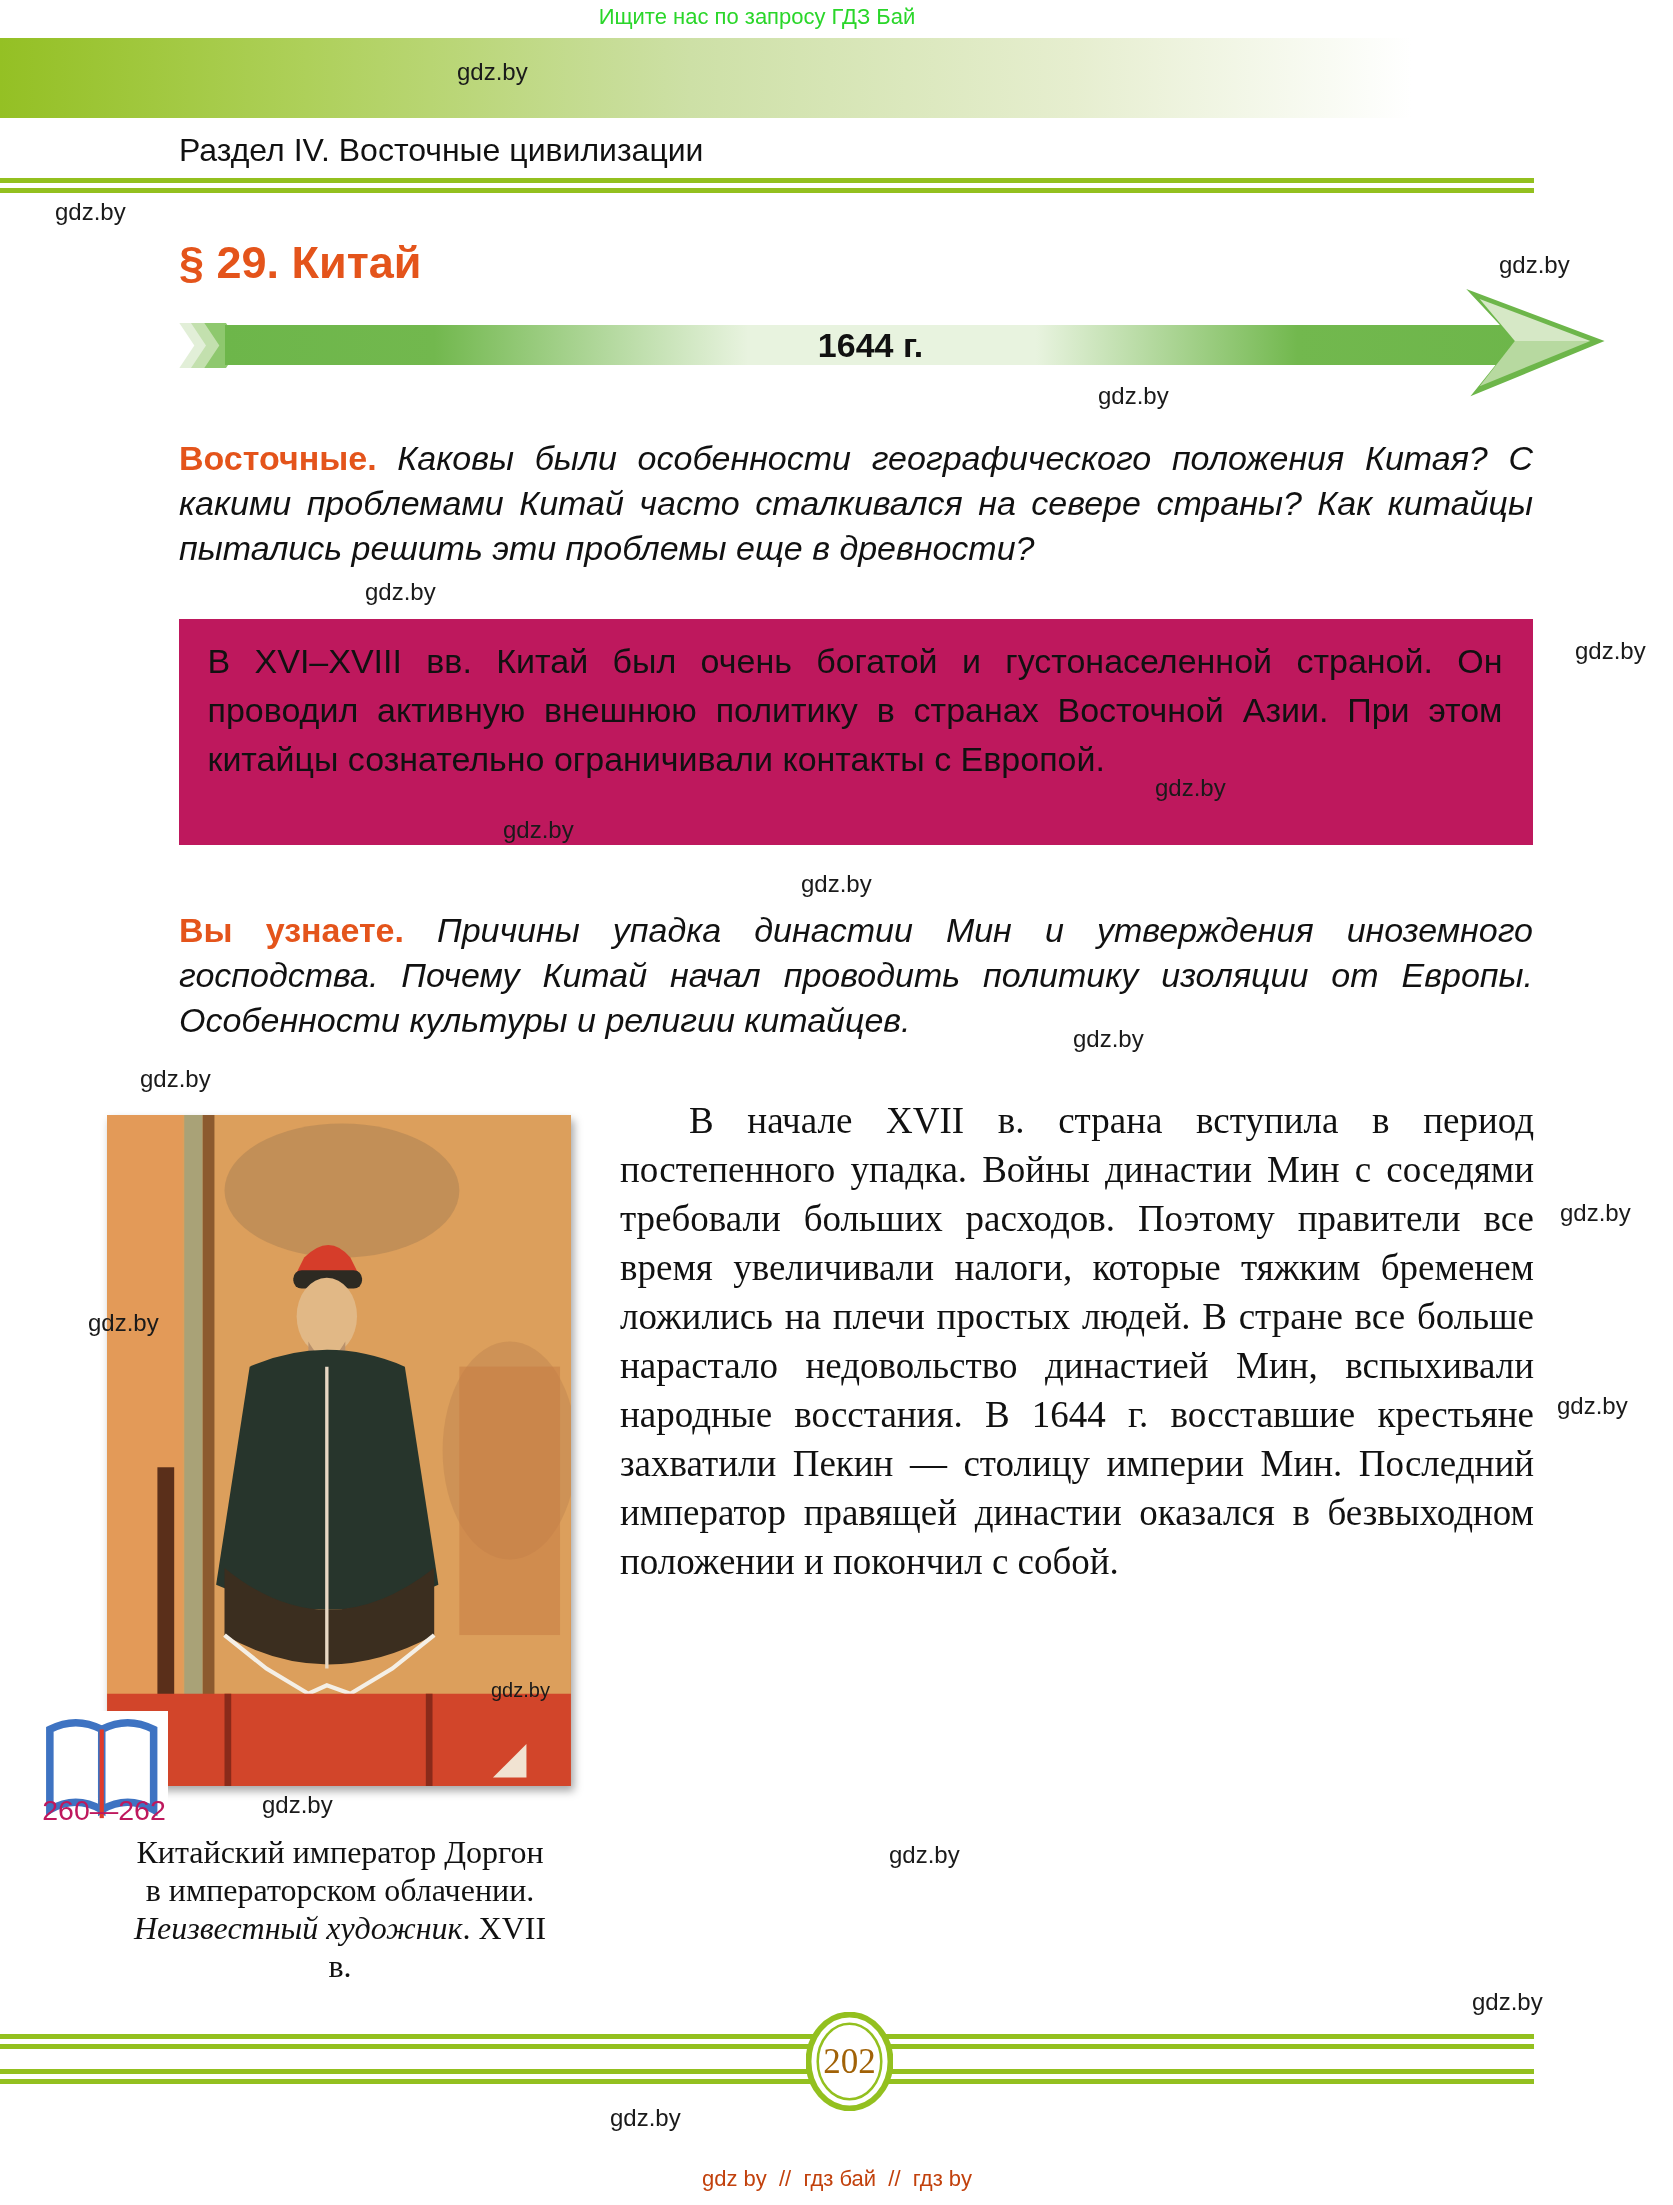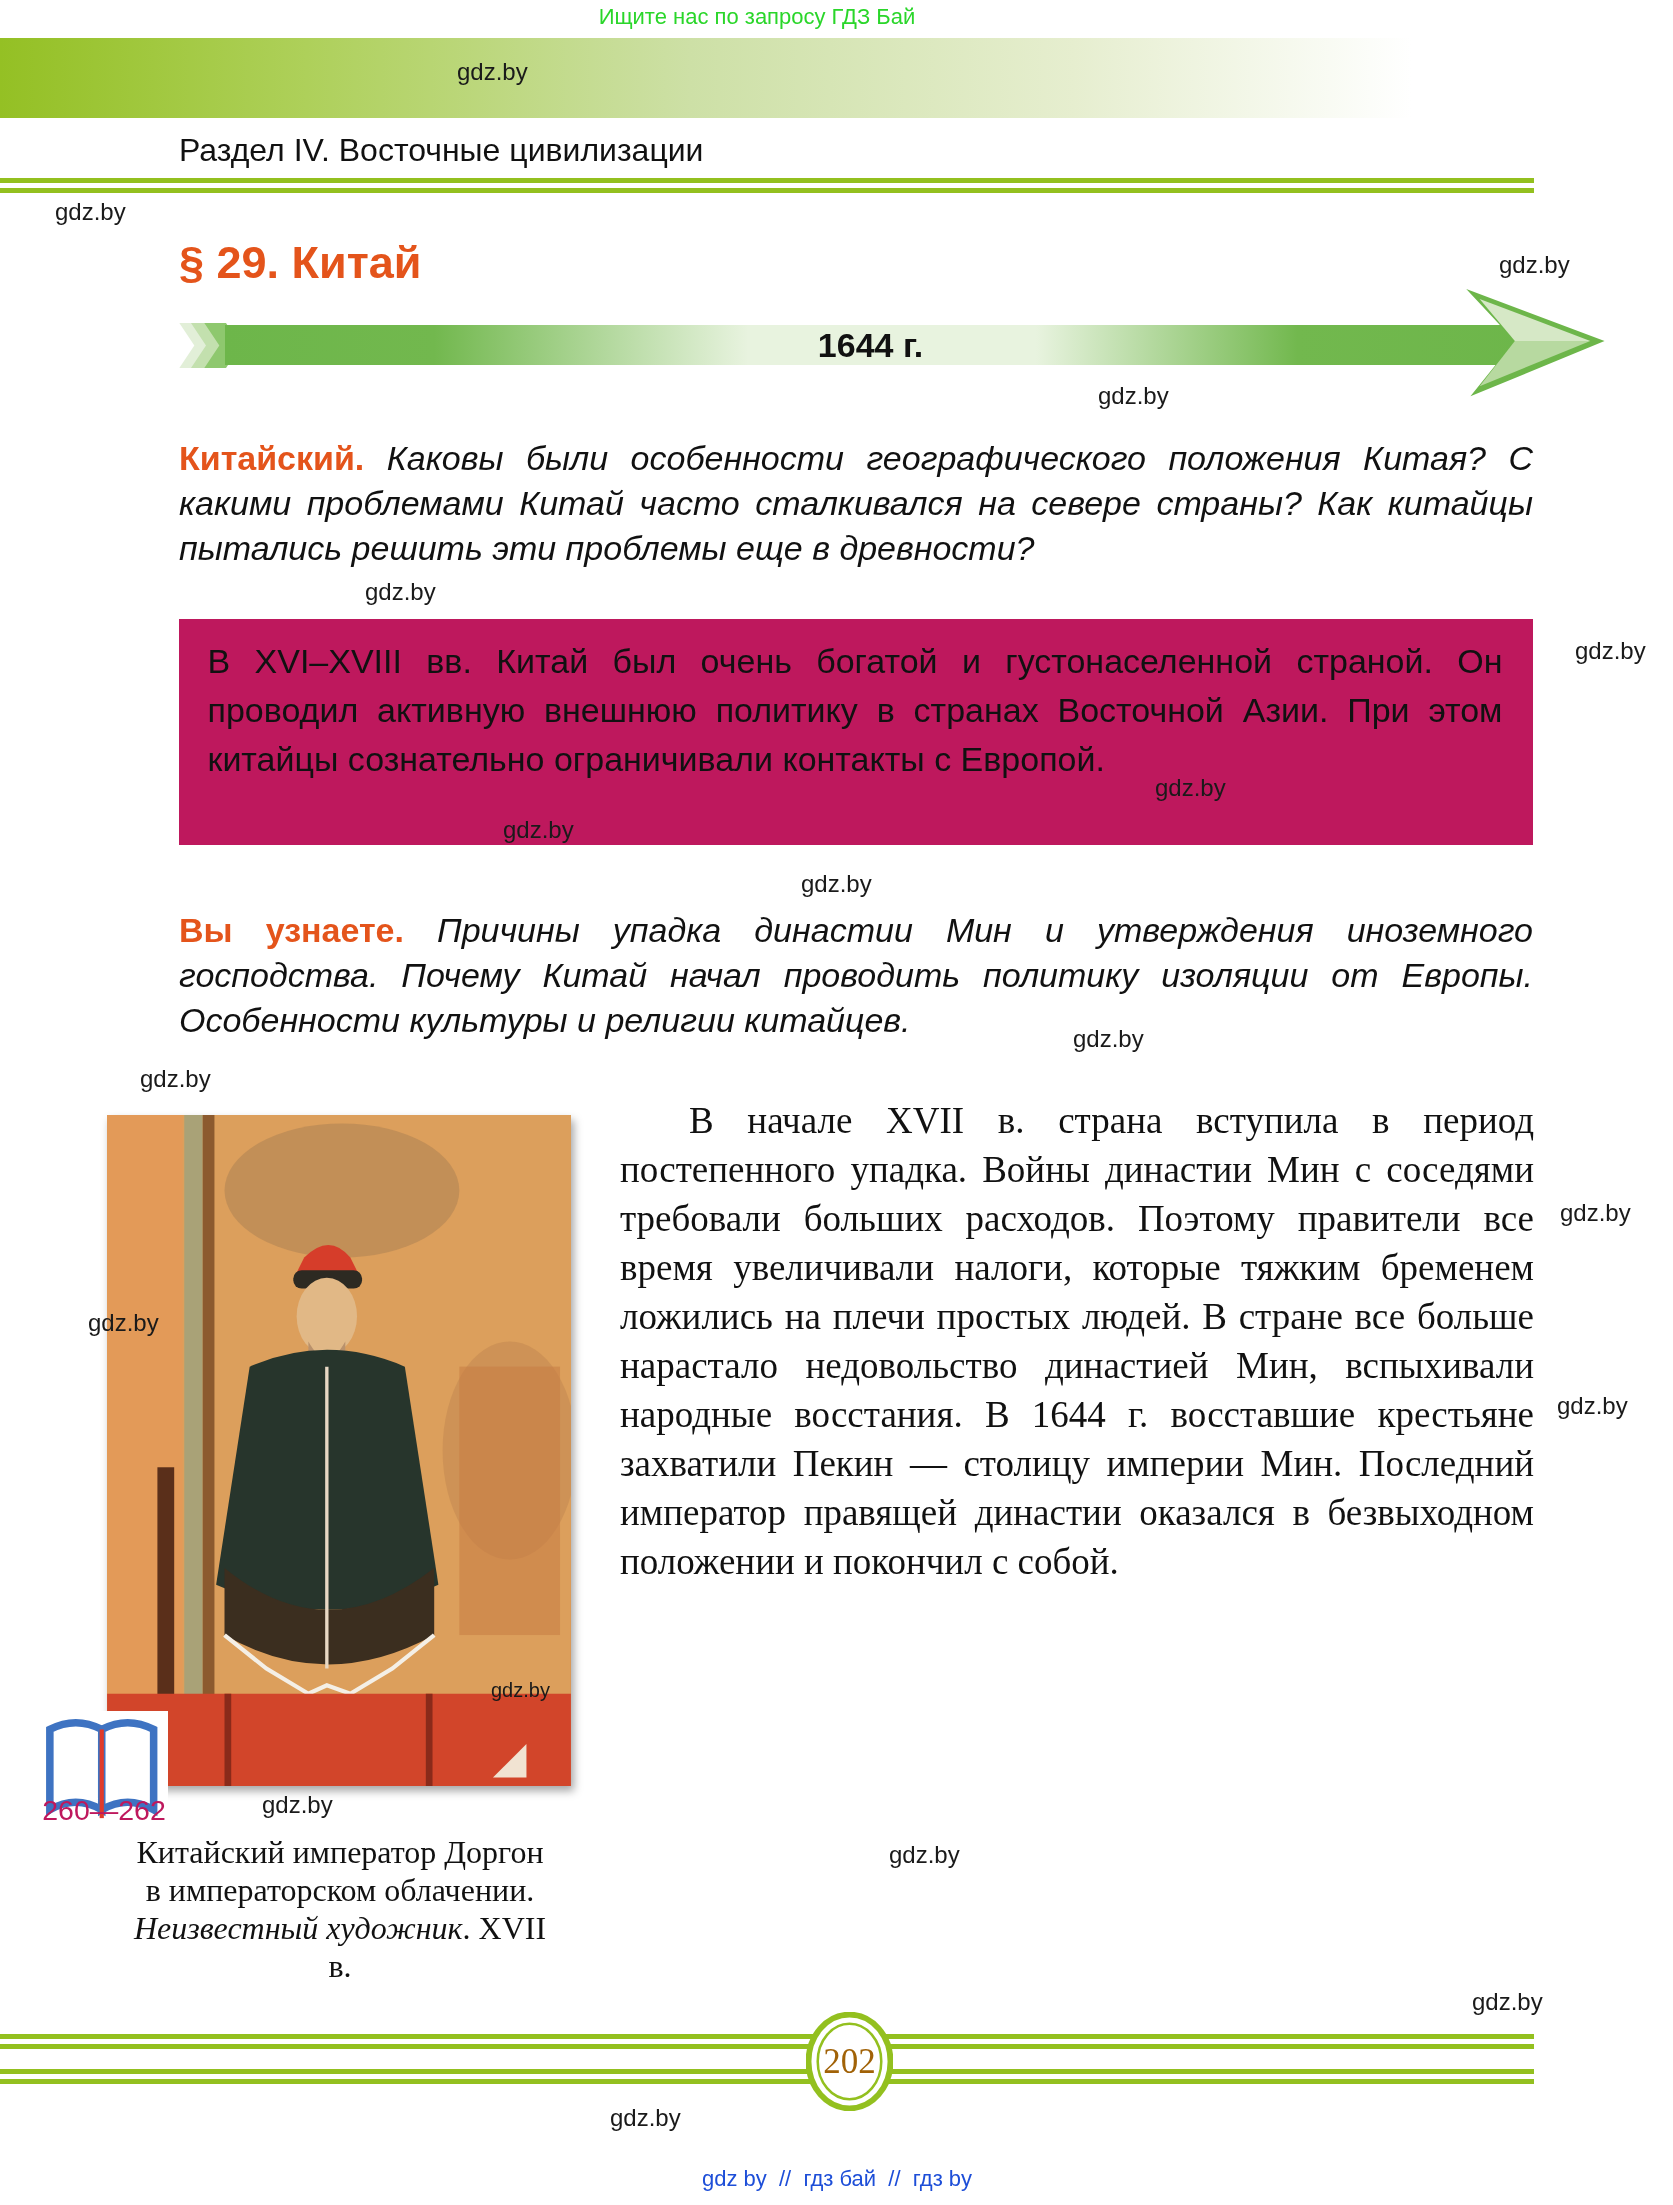--- a/index.html
+++ b/index.html
@@ -52,21 +52,21 @@
   .caption i { font-style: italic; margin-top: 29px; }
 
   .body-text { left: 620px; top: 1096px; width: 914px;
     font-family: "Liberation Serif", serif; font-size: 37px; line-height: 49px; color: #111; }
   .body-text p { margin: 0; text-align: justify; text-indent: 69px; }
   .body-text .subhead { color: #e4541b; font-weight: bold; }
 
   .footer-rules { left: 0; top: 2029px; width: 1534px; height: 67px; }
   .page-circle { left: 806px; top: 2012px; width: 87px; height: 99px; }
 
-  .bottom-links { left: 0; top: 2166px; width: 1674px; text-align: center; font-size: 22px; color: #1d4ed8; }
+  .bottom-links { left: 0; top: 2166px; width: 1674px; text-align: center; font-size: 22px; color: #c2410c; }
 </style>
 </head>
 <body>
 
 <div class="abs top-banner">
   <span>Ищите нас по запросу ГДЗ Бай</span>
 </div>
 
 <div class="abs header-band"></div>
 <div class="wm" style="left:457px;top:60px;">gdz.by</div>
@@ -91,21 +91,21 @@
   <div class="tl-label">1644 г.</div>
   <svg class="abs" style="left:1287px;top:0px;" width="143" height="109" viewBox="0 0 170 130">
     <polygon points="0,0 165,62 5,128 58,62" fill="#6db64a"></polygon>
     <polygon points="16,12 148,62 58,62" fill="#d6e8c6"></polygon>
     <polygon points="16,116 148,62 58,62" fill="#b7d9a0"></polygon>
   </svg>
 </div>
 <div class="wm" style="left:1098px;top:384px;">gdz.by</div>
 
 <div class="abs remember">
-  <span class="lead">Китайский.</span><span> Каковы были особенности географического положения Китая? С какими проблемами Китай часто сталкивался на севере страны? Как китайцы пытались решить эти проблемы еще в древности?</span>
+  <span class="lead">Восточные.</span><span> Каковы были особенности географического положения Китая? С какими проблемами Китай часто сталкивался на севере страны? Как китайцы пытались решить эти проблемы еще в древности?</span>
 </div>
 <div class="wm" style="left:365px;top:580px;">gdz.by</div>
 
 <div class="abs intro-box">
   <p>В XVI–XVIII вв. Китай был очень богатой и густонаселенной страной. Он проводил активную внешнюю политику в странах Восточной Азии. При этом китайцы сознательно ограничивали контакты с Европой.</p>
 </div>
 <div class="wm" style="left:1575px;top:639px;">gdz.by</div>
 <div class="wm" style="left:1155px;top:776px;">gdz.by</div>
 <div class="wm" style="left:503px;top:818px;">gdz.by</div>
 <div class="wm" style="left:801px;top:872px;">gdz.by</div>

